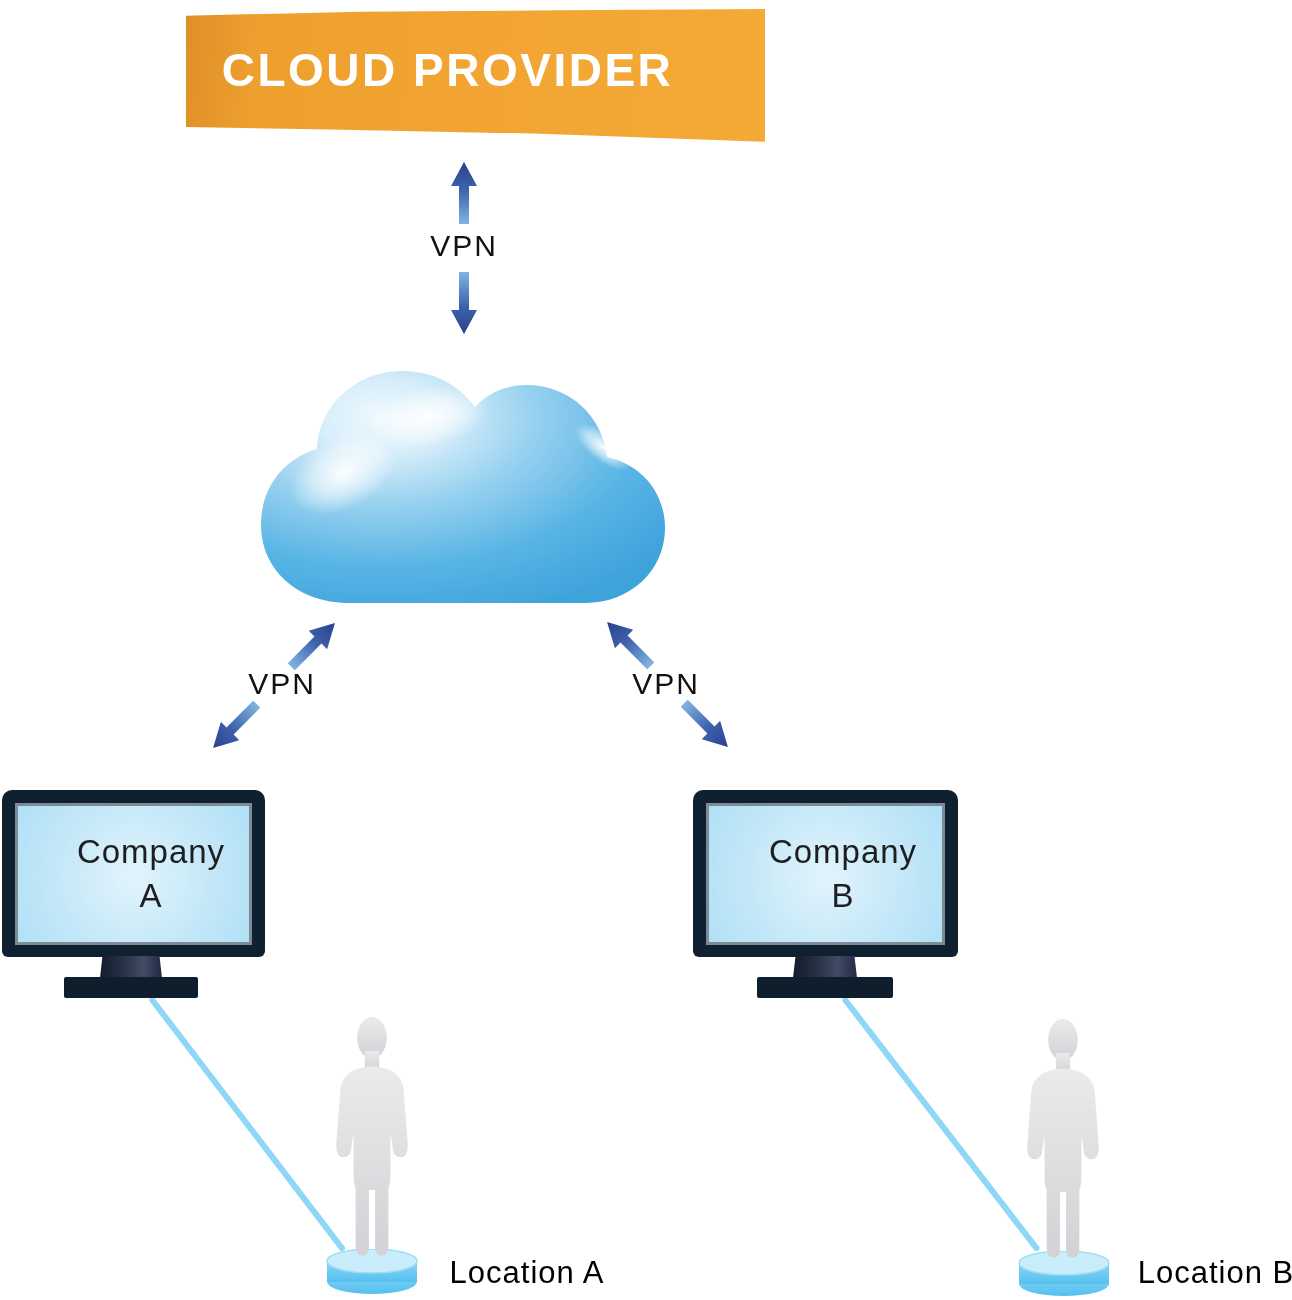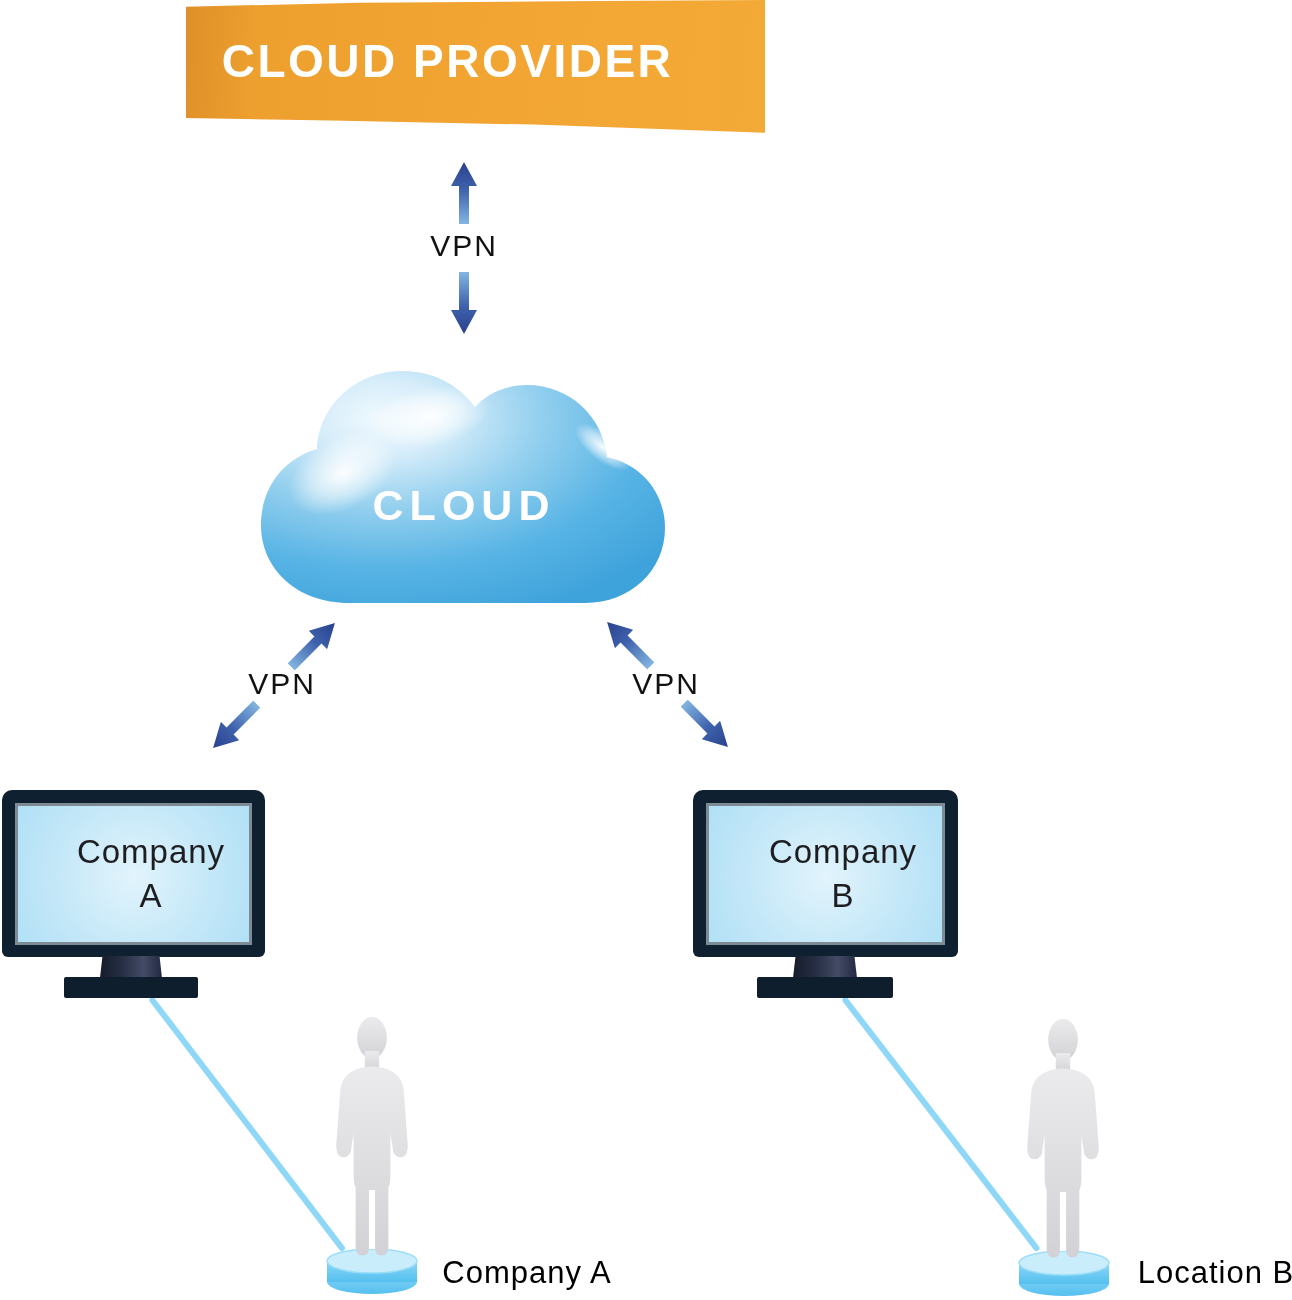--- a/index.html
+++ b/index.html
@@ -7,21 +7,21 @@
     position:relative;
     width:1292px;height:1300px;
     overflow:hidden;
     background:#ffffff;
     font-family:"Liberation Sans", sans-serif;
   }
   .abs{position:absolute;}
 
   
   .banner{
-    left:186px;top:0;width:579px;height:134px;
+    left:186px;top:9px;width:579px;height:134px;
     background:linear-gradient(95deg,#df8f28 0%,#eea02f 13%,#f2a533 55%,#f4aa36 100%);
     clip-path:polygon(0 5%,30% 2%,65% 1%,100% 0,100% 99%,60% 93%,25% 90%,0 88%);
     display:flex;align-items:center;justify-content:center;
   }
   .banner-text{
     color:#ffffff;font-size:46px;font-weight:700;letter-spacing:2.5px;
     transform:translate(-28px,-6px);white-space:nowrap;
   }
 
   
@@ -114,21 +114,20 @@
         <stop offset="1" stop-color="#FFFFFF" stop-opacity="0"></stop>
       </radialGradient>
     </defs>
     <path d="M 98 248 C 46 248 10 214 10 170 C 10 133 32 104 66 94 C 68 49 106 16 152 16
              C 182 16 208 30 224 52 C 236 38 256 30 276 30 C 319 30 352 62 356 102
              C 392 110 414 139 414 173 C 414 215 380 248 334 248 Z" fill="url(#cg)"></path>
     <ellipse cx="92" cy="118" rx="58" ry="36" fill="url(#hl)" transform="rotate(-28 92 118)"></ellipse>
     <ellipse cx="178" cy="62" rx="62" ry="30" fill="url(#hl)" transform="rotate(-12 178 62)"></ellipse>
     <ellipse cx="352" cy="92" rx="34" ry="14" fill="url(#hl)" transform="rotate(38 352 92)"></ellipse>
   </svg>
-  <span class="abs cloud-label" style="left:464px;top:505px">CLOUD</span>
 
   <svg class="abs" style="left:300px;top:614px;transform:rotate(45deg)" width="26" height="62" viewBox="0 0 26 62">
     <defs>
         <linearGradient id="ag3" x1="0" y1="0" x2="0" y2="1">
       <stop offset="0" stop-color="#2A418D"></stop>
           <stop offset="0.45" stop-color="#3E62AC"></stop>
           <stop offset="1" stop-color="#82B5E1"></stop>
     </linearGradient>
       </defs>
     <path d="M13,0 L26,24 L18,24 L18,62 L8,62 L8,24 L0,24 Z" fill="url(#ag3)"></path>
@@ -214,21 +213,21 @@
     <g fill="url(#pg1)">
       <ellipse cx="45" cy="21" rx="14.5" ry="20.5"></ellipse>
       <rect x="38" y="34" width="14" height="20"></rect>
       <path d="M 36,50 C 25,52 15,59 14,72 L 10,126 Q 10,138 17,138 Q 25,138 25,127
                C 26,120 27,116 27,112 L 27,155 Q 27,164 29,168 L 29,225 Q 29,234 36,234
                Q 42,234 42,226 L 42,170 L 48,170 L 48,226 Q 48,234 54,234 Q 61,234 61,225
                L 61,168 Q 63,164 63,155 L 63,112 C 63,116 64,120 65,127 Q 65,138 73,138
                Q 80,138 80,126 L 76,72 C 75,59 65,52 54,50 Q 45,48 36,50 Z"></path>
     </g>
   </svg>
-  <span class="abs loc-label" style="left:527px;top:1273px">Company A</span>
+  <span class="abs loc-label" style="left:527px;top:1273px">Location A</span>
 
   <svg class="abs" style="left:1018px;top:1251px" width="92" height="46" viewBox="0 0 92 46">
     <defs>
         <linearGradient id="dg2" x1="0" y1="0" x2="0" y2="1">
       <stop offset="0" stop-color="#8AD6F6"></stop>
           <stop offset="1" stop-color="#55C0EF"></stop>
     </linearGradient>
       </defs>
     <ellipse cx="46" cy="33" rx="45" ry="12" fill="url(#dg2)"></ellipse>
     <rect x="1" y="12" width="90" height="21" fill="url(#dg2)"></rect>

